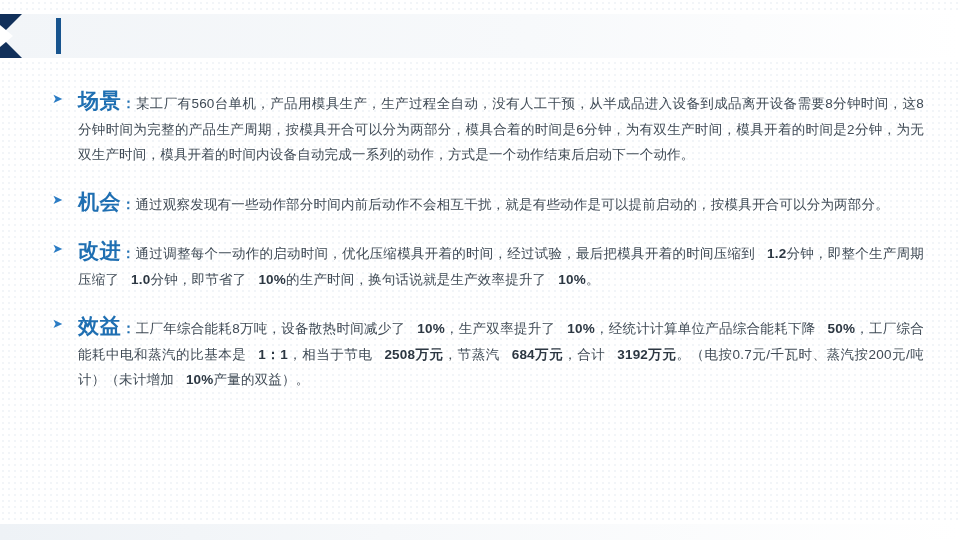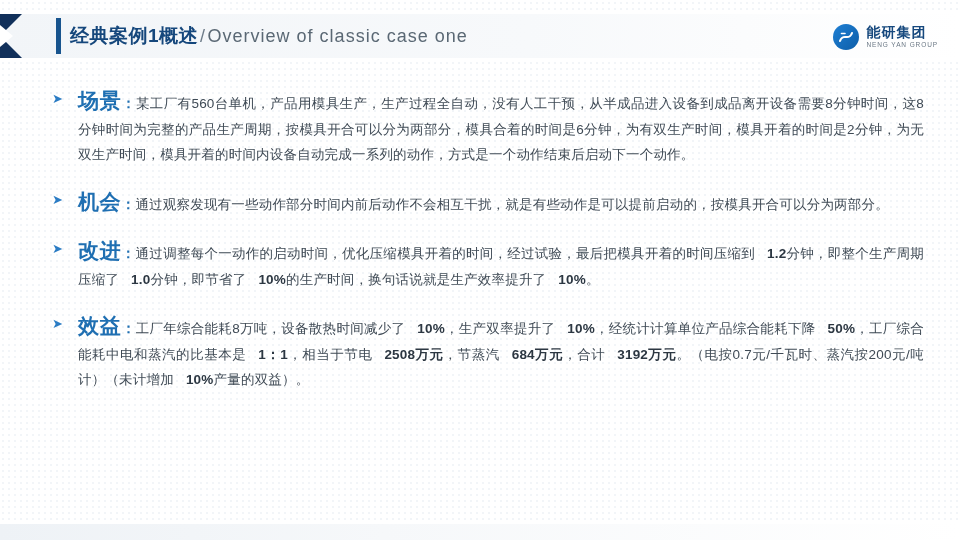--- a/index.html
+++ b/index.html
@@ -192,36 +192,21 @@
   <div class="header">
     <div class="header-band"></div>
 
     <div class="header-arrow">
       <div class="tri-dark"></div>
       <div class="tri-notch"></div>
     </div>
 
     <div class="header-bar-accent"></div>
 
-    <div class="header-title">
-      <span class="title-cn">经典案例1概述</span><span class="title-sep">/</span><span class="title-en">Overview of classic case one</span>
-    </div>
-
-    <div class="logo">
-      <div class="logo-mark">
-        <svg width="18" height="18" viewBox="0 0 18 18">
-          <path d="M3 13 C6 4, 12 14, 15 5" stroke="#ffffff" stroke-width="2.1" fill="none" stroke-linecap="round"></path>
-          <path d="M4.5 5.5 L8 5.5" stroke="#ffffff" stroke-width="1.6" stroke-linecap="round"></path>
-        </svg>
-      </div>
-      <div class="logo-text">
-        <span class="logo-cn">能研集团</span>
-        <span class="logo-en">NENG YAN GROUP</span>
-      </div>
-    </div>
+
   </div>
 
   <div class="content">
 
     <div class="block">
       <span class="bullet">➤</span>
       <div class="block-line">
         <span class="label">场景</span><span class="label-colon">：</span><span>某工厂有560台单机，产品用模具生产，生产过程全自动，没有人工干预，从半成品进入设备到成品离开设备需要8分钟时间，这8分钟时间为完整的产品生产周期，按模具开合可以分为两部分，模具合着的时间是6分钟，为有双生产时间，模具开着的时间是2分钟，为无双生产时间，模具开着的时间内设备自动完成一系列的动作，方式是一个动作结束后启动下一个动作。</span>
       </div>
     </div>

